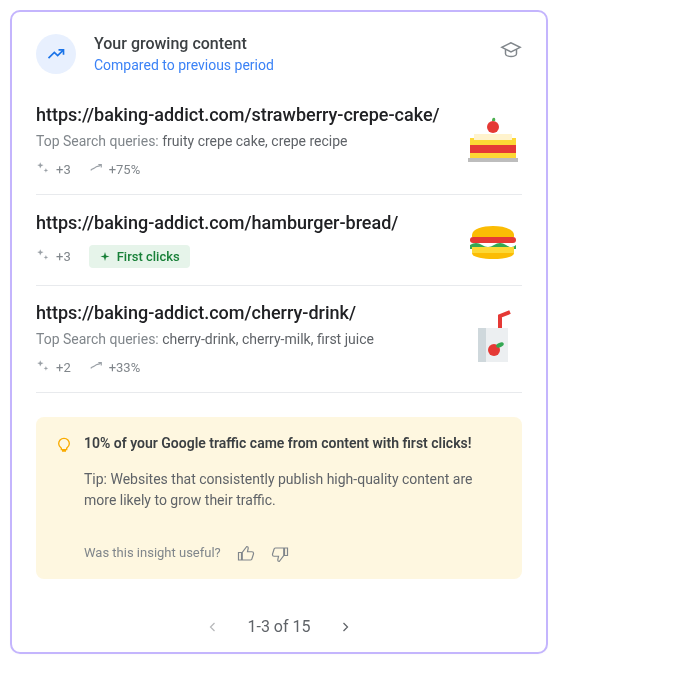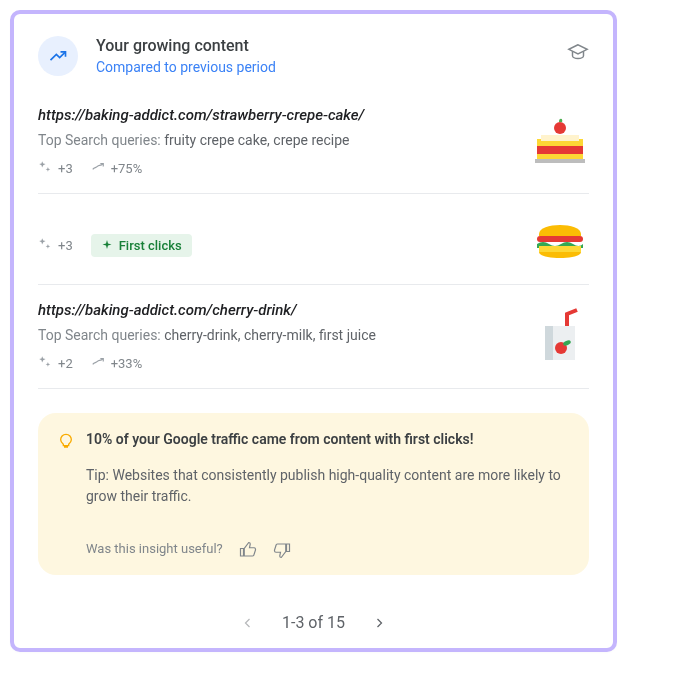--- a/index.html
+++ b/index.html
@@ -3,22 +3,22 @@
 <meta charset="utf-8">
 <style>
   * { box-sizing: border-box; }
   body {
     margin: 0;
     font-family: -apple-system, BlinkMacSystemFont, "Segoe UI", Roboto, Arial, sans-serif;
     background: #fff;
     padding: 10px;
   }
   .card {
-    width: 607px;
-    border: 4px solid #c4b5fd;
+    width: 538px;
+    border: 2px solid #c4b5fd;
     border-radius: 10px;
     background: #fff;
     padding: 22px 24px 0;
     box-shadow: 0 1px 2px rgba(0,0,0,0.02);
   }
   .header {
     display: flex;
     align-items: flex-start;
     gap: 18px;
   }
@@ -43,23 +43,22 @@
   .row {
     display: flex;
     align-items: center;
     gap: 16px;
     padding: 16px 0;
     border-bottom: 1px solid #e8eaed;
   }
   .row:first-child { padding-top: 0; }
   .row-main { flex: 1; min-width: 0; }
   .row-url {
-    font-size: 15px; font-weight: 500; color: #202124;
+    font-size: 18px; font-weight: 500; color: #202124;
     word-break: break-all;
-    font-style: italic;
   }
   .row-queries {
     margin-top: 8px;
     font-size: 14px; color: #80868b;
   }
   .row-queries .q-label { color: #80868b; }
   .row-queries .q-vals { color: #5f6368; }
 
   .metrics {
     margin-top: 12px;
@@ -75,21 +74,21 @@
     display: inline-flex; align-items: center; gap: 6px;
     background: #e6f4ea; color: #188038;
     font-size: 13px; font-weight: 500;
     padding: 4px 10px; border-radius: 4px;
   }
   .food { width: 58px; height: 58px; flex: none; }
 
   .insight {
     margin-top: 24px;
     background: #fef7e0;
-    border-radius: 18px;
+    border-radius: 8px;
     padding: 18px 20px 16px;
     position: relative;
   }
   .insight-head {
     display: flex; align-items: flex-start; gap: 12px;
   }
   .bulb { color: #f9ab00; flex: none; margin-top: 2px; }
   .insight-title { font-size: 14px; font-weight: 600; color: #3c4043; }
   .insight-tip {
     margin-top: 12px; margin-left: 28px;
@@ -172,20 +171,21 @@
           <rect x="4" y="46" width="50" height="4" fill="#bdbdbd"></rect>
           <rect x="10" y="22" width="38" height="6" fill="#fff3cd"></rect>
           <circle cx="29" cy="15" r="6" fill="#e53935"></circle>
           <path d="M29 9 C29 6 31 6 30 9" stroke="#4caf50" stroke-width="2" fill="none"></path>
         </svg>
       </div>
     </div>
 
     <div class="row">
       <div class="row-main">
+        <div class="row-url">https://baking-addict.com/hamburger-bread/</div>
         <div class="metrics">
           <div class="metric">
             <span class="sparkle">
               <svg width="14" height="14" viewBox="0 0 24 24">
                   <path d="M7 2 L9 6 L13 7 L9 9 L7 13 L6 9 L2 7 L6 6 Z M17 12 L18 15 L21 16 L18 17 L17 20 L16 17 L13 16 L16 15 Z" fill="#9aa0a6"></path>
                 </svg>
             </span>
             <span>+3</span>
           </div>
           <span class="chip">

